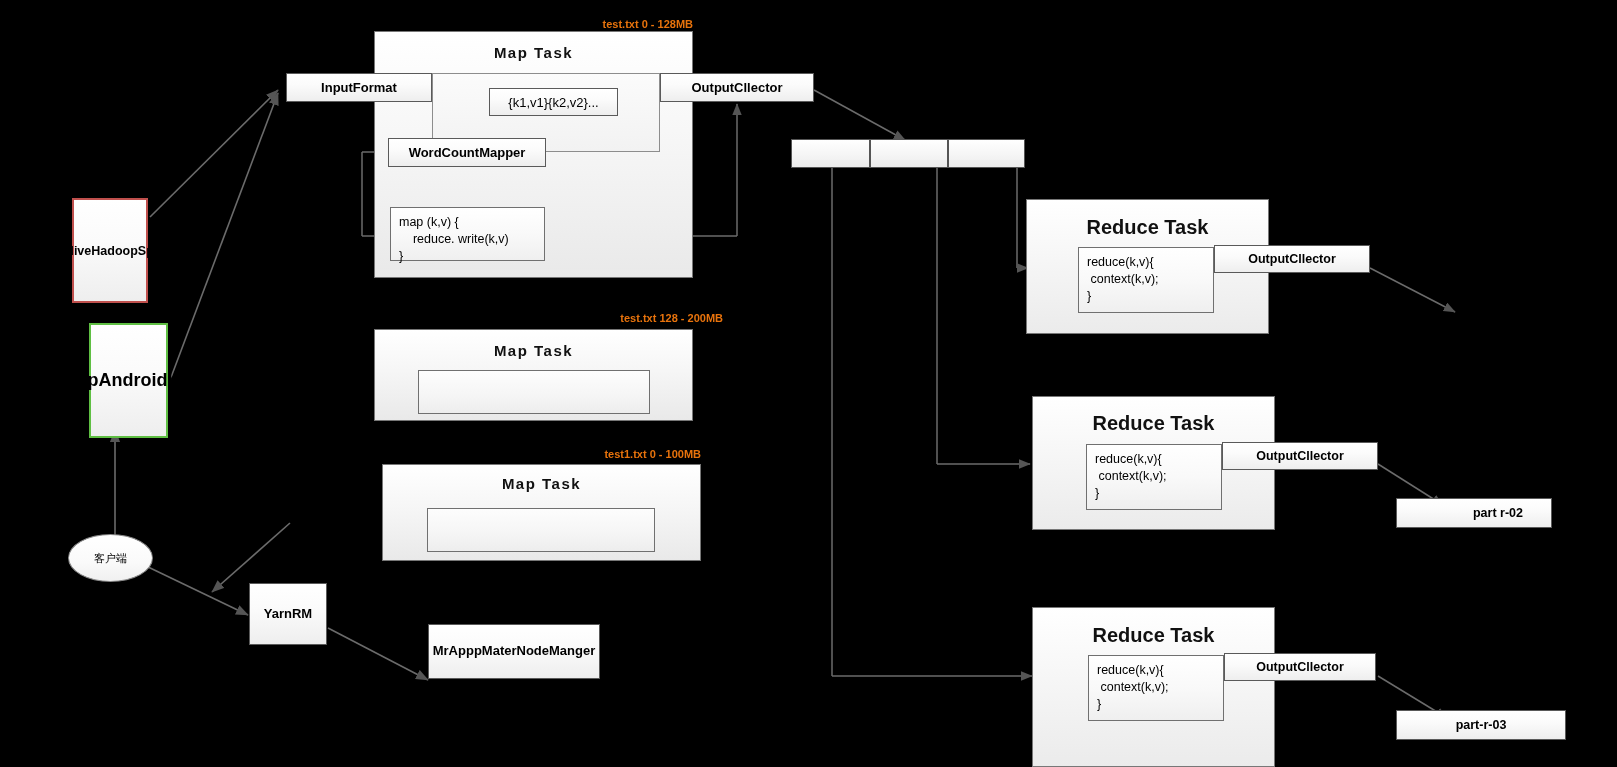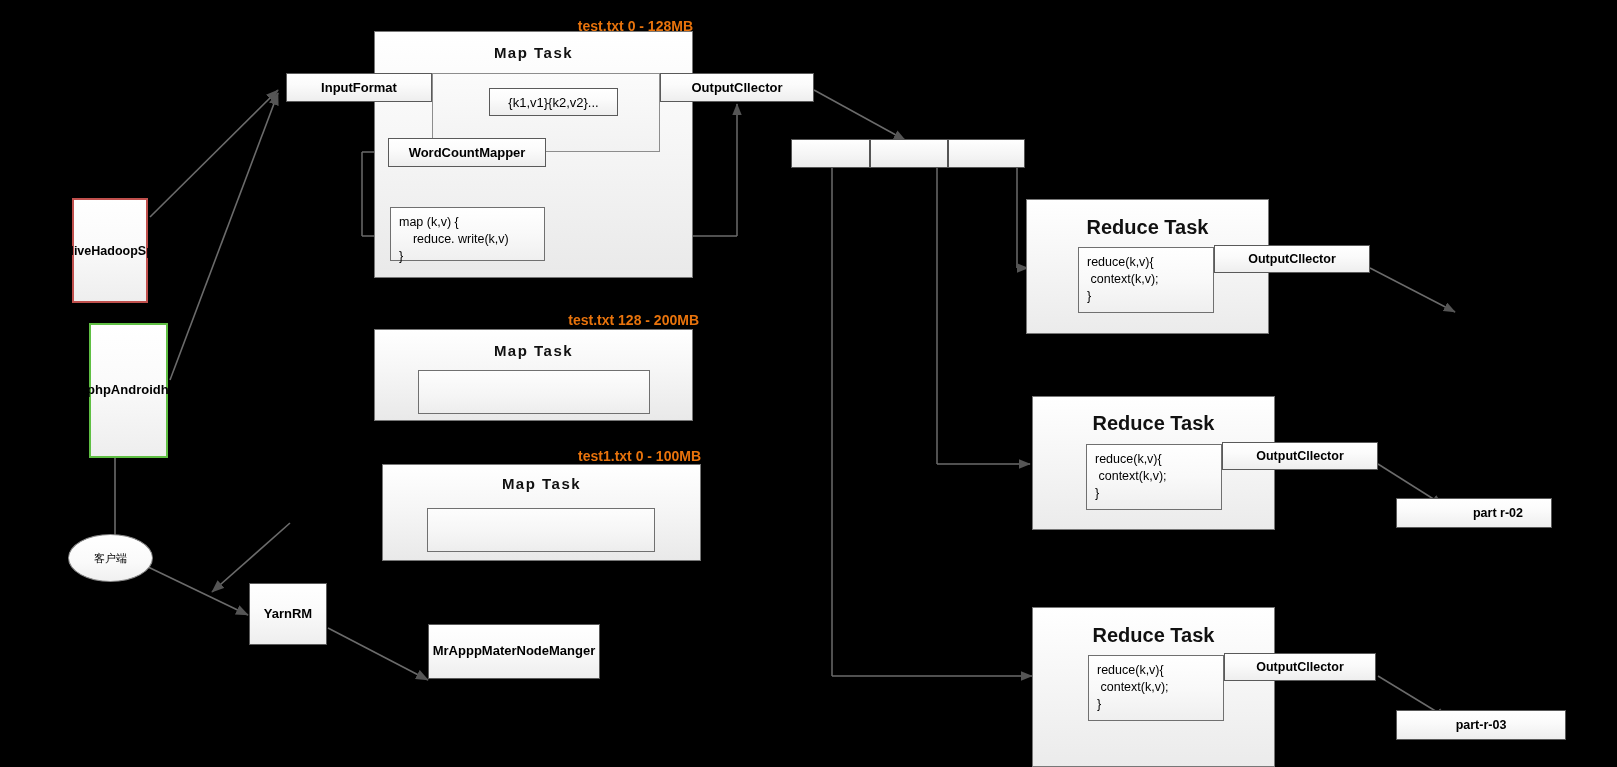--- a/index.html
+++ b/index.html
@@ -71,21 +71,21 @@
     left: 0; right: 0;
     text-align: center;
     font-weight: bold;
     font-size: 20px;
     color: #111;
   }
   .splitlabel {
     position: absolute;
     color: #e8730c;
     font-weight: bold;
-    font-size: 14px;
+    font-size: 11px;
     white-space: nowrap;
     text-align: right;
     z-index: 3;
   }
   .multiline {
     flex-direction: row;
     line-height: 1.28;
     font-weight: bold;
   }
   .code {
@@ -191,21 +191,21 @@
   </svg>
 
   <div class="node multiline redborder" style="left:72px; top:198px; width:76px; height:105px; font-size:12.5px;">
     <span>Java</span>
     <span>Hive</span>
     <span>Hadoop</span>
     <span>Spark</span>
     <span style="margin-top:3px;">...</span>
   </div>
 
-  <div class="node multiline greenborder" style="left:89px; top:323px; width:79px; height:135px; font-size:13px;padding-left:29px;">
+  <div class="node multiline greenborder" style="left:89px; top:323px; width:79px; height:115px; font-size:18px;padding-left:29px;">
     <span>php</span>
     <span>Android</span>
     <span>html</span>
     <span style="margin-top:3px;">...</span>
   </div>
 
   <div class="ellipse" style="left:68px; top:534px; width:85px; height:48px;">
     <span>客户端</span>
   </div>
 
@@ -215,21 +215,21 @@
     <span>RM</span>
   </div>
 
   <div class="node multiline" style="left:428px; top:624px; width:172px; height:55px; font-size:13px;">
     <span>MrApppMater</span>
     <span style="height:12px;"></span>
     <span>NodeManger</span>
   </div>
 
   <div class="splitlabel" style="left:545px; top:18px; width:148px;">test.txt 0 - 128MB</div>
-  <div class="splitlabel" style="left:551px; top:312px; width:148px;">test.txt 128 - 200MB</div>
+  <div class="splitlabel" style="left:575px; top:312px; width:148px;">test.txt 128 - 200MB</div>
   <div class="splitlabel" style="left:553px; top:448px; width:148px;">test1.txt 0 - 100MB</div>
 
   <div class="maptask" style="left:374px; top:31px; width:319px; height:247px;">
     <div class="maptask-title" style="top:12px;">Map  Task</div>
   </div>
 
   <div class="plainbox" style="left:432px; top:73px; width:228px; height:79px; background:linear-gradient(180deg,#fbfbfb,#f2f2f2); border:1px solid #8d8d8d; z-index:1;"></div>
 
   <div class="node" style="left:286px; top:73px; width:146px; height:29px; font-size:13px;">
     <span>InputFormat</span>

